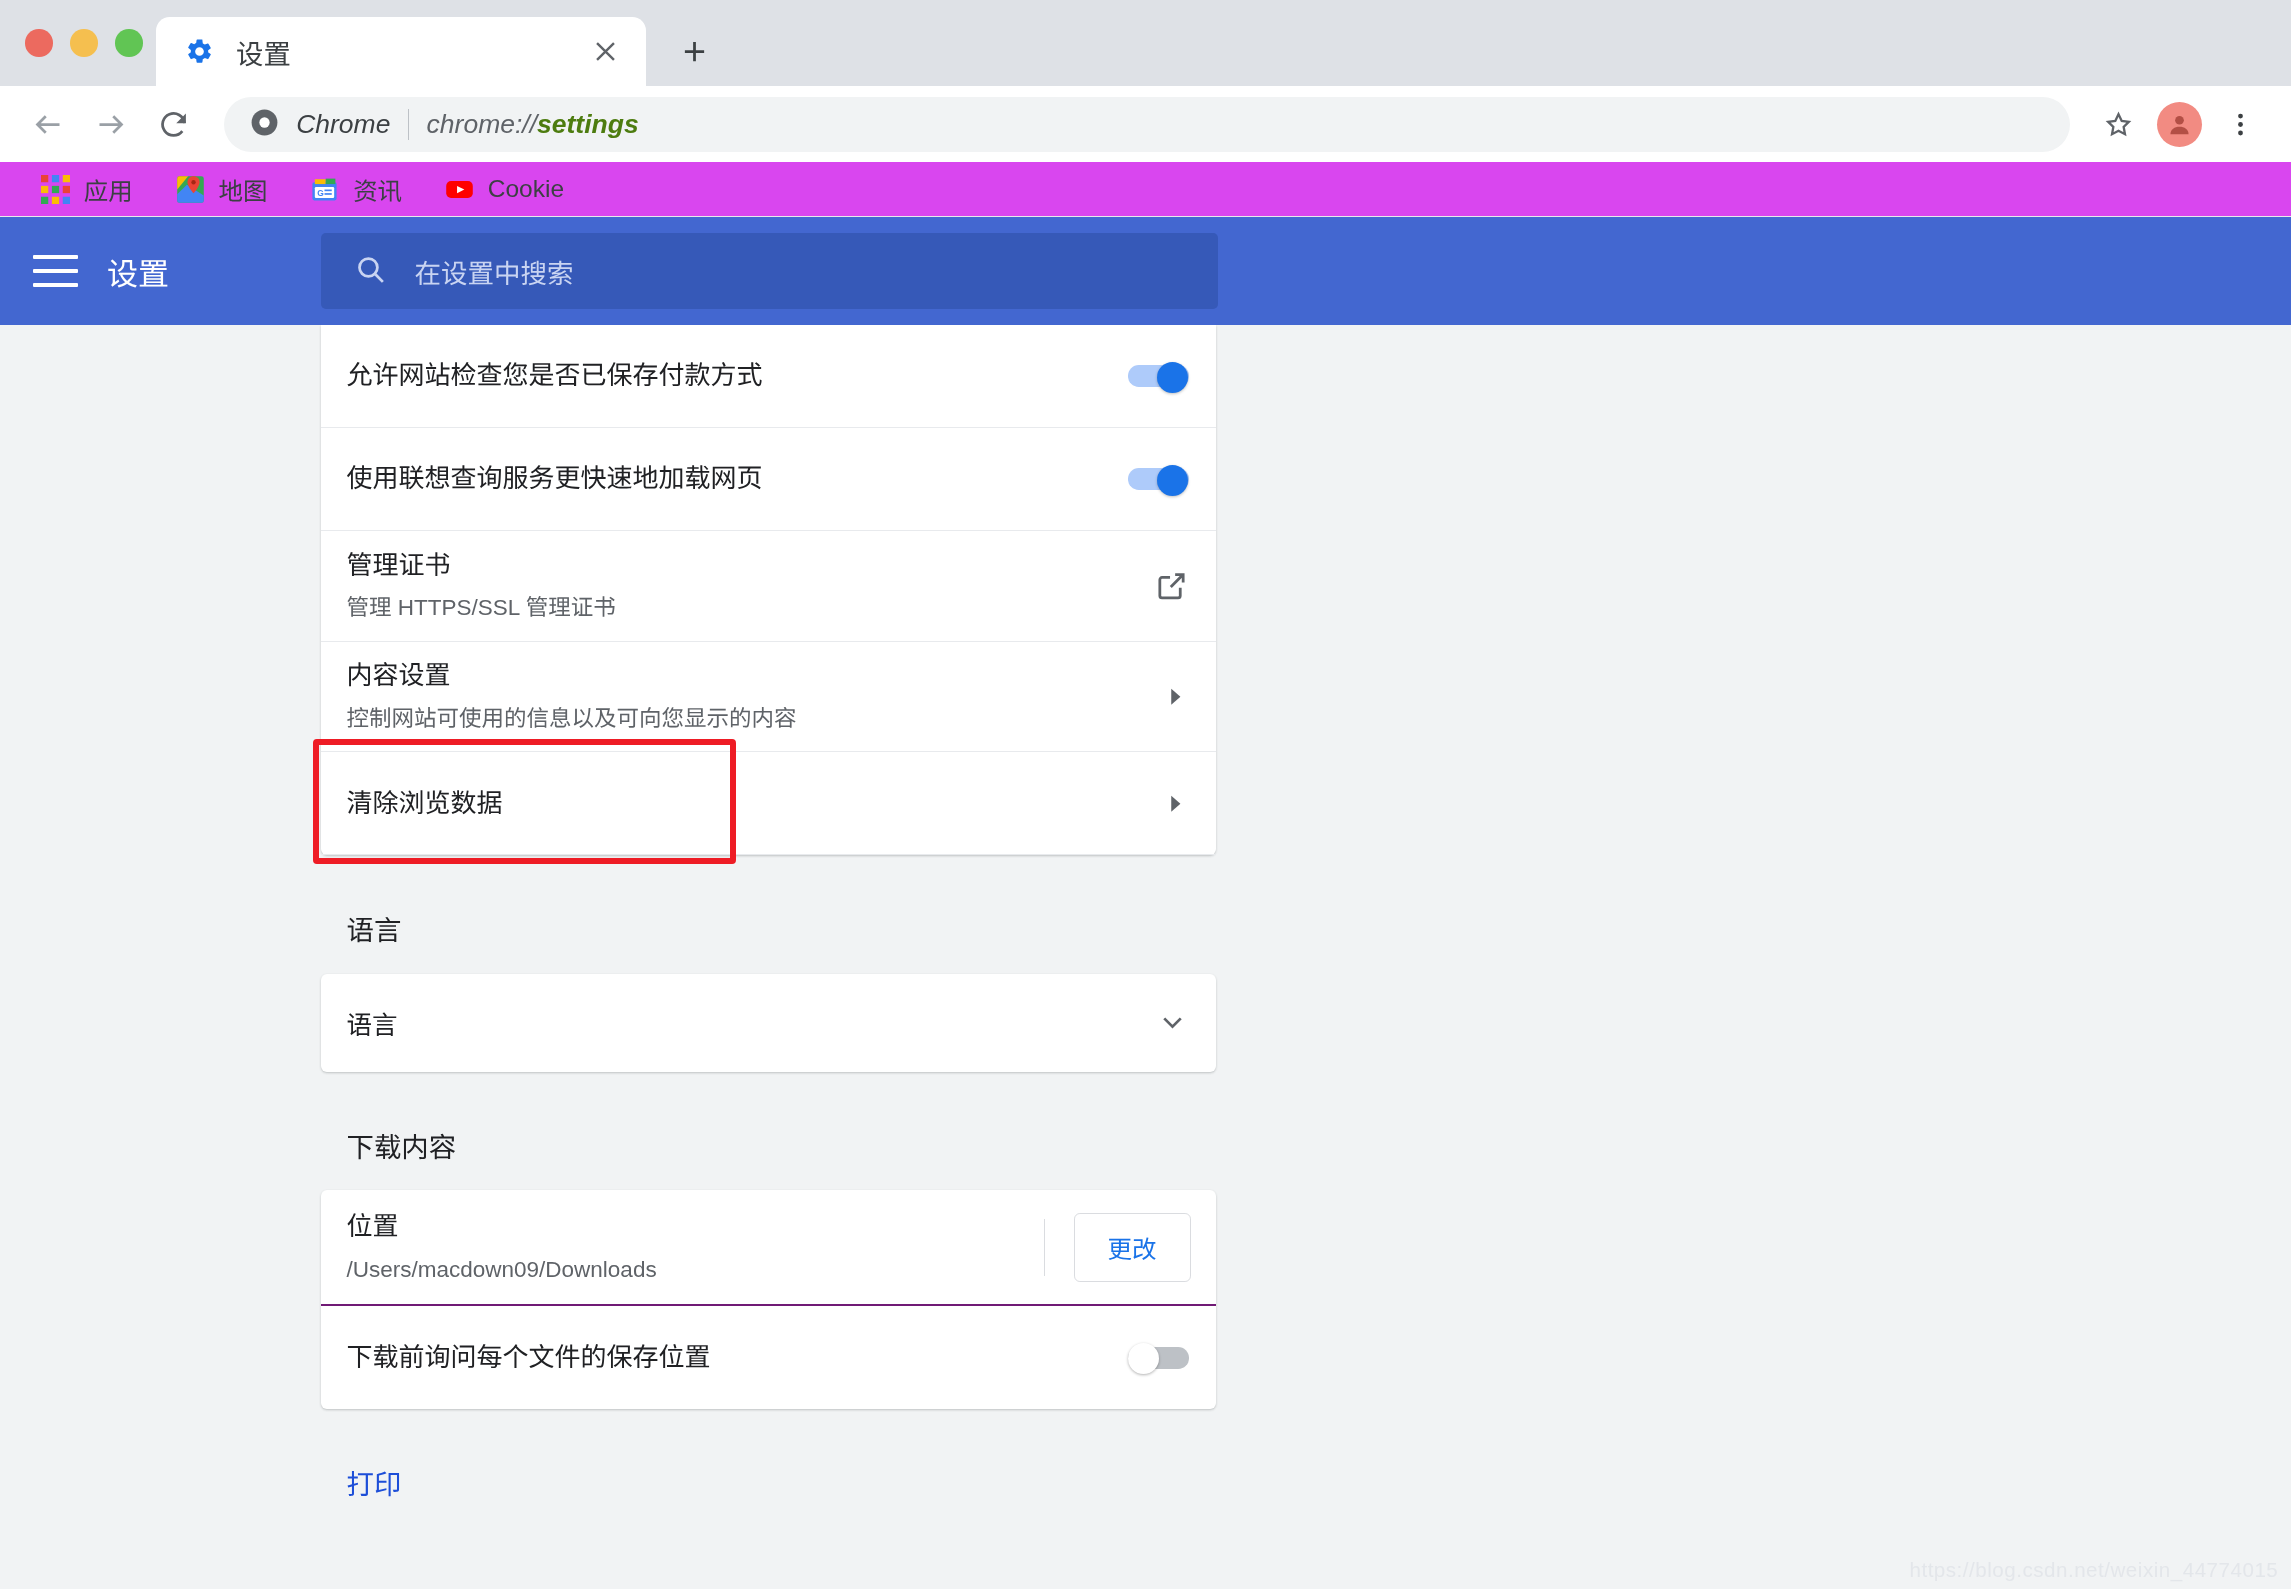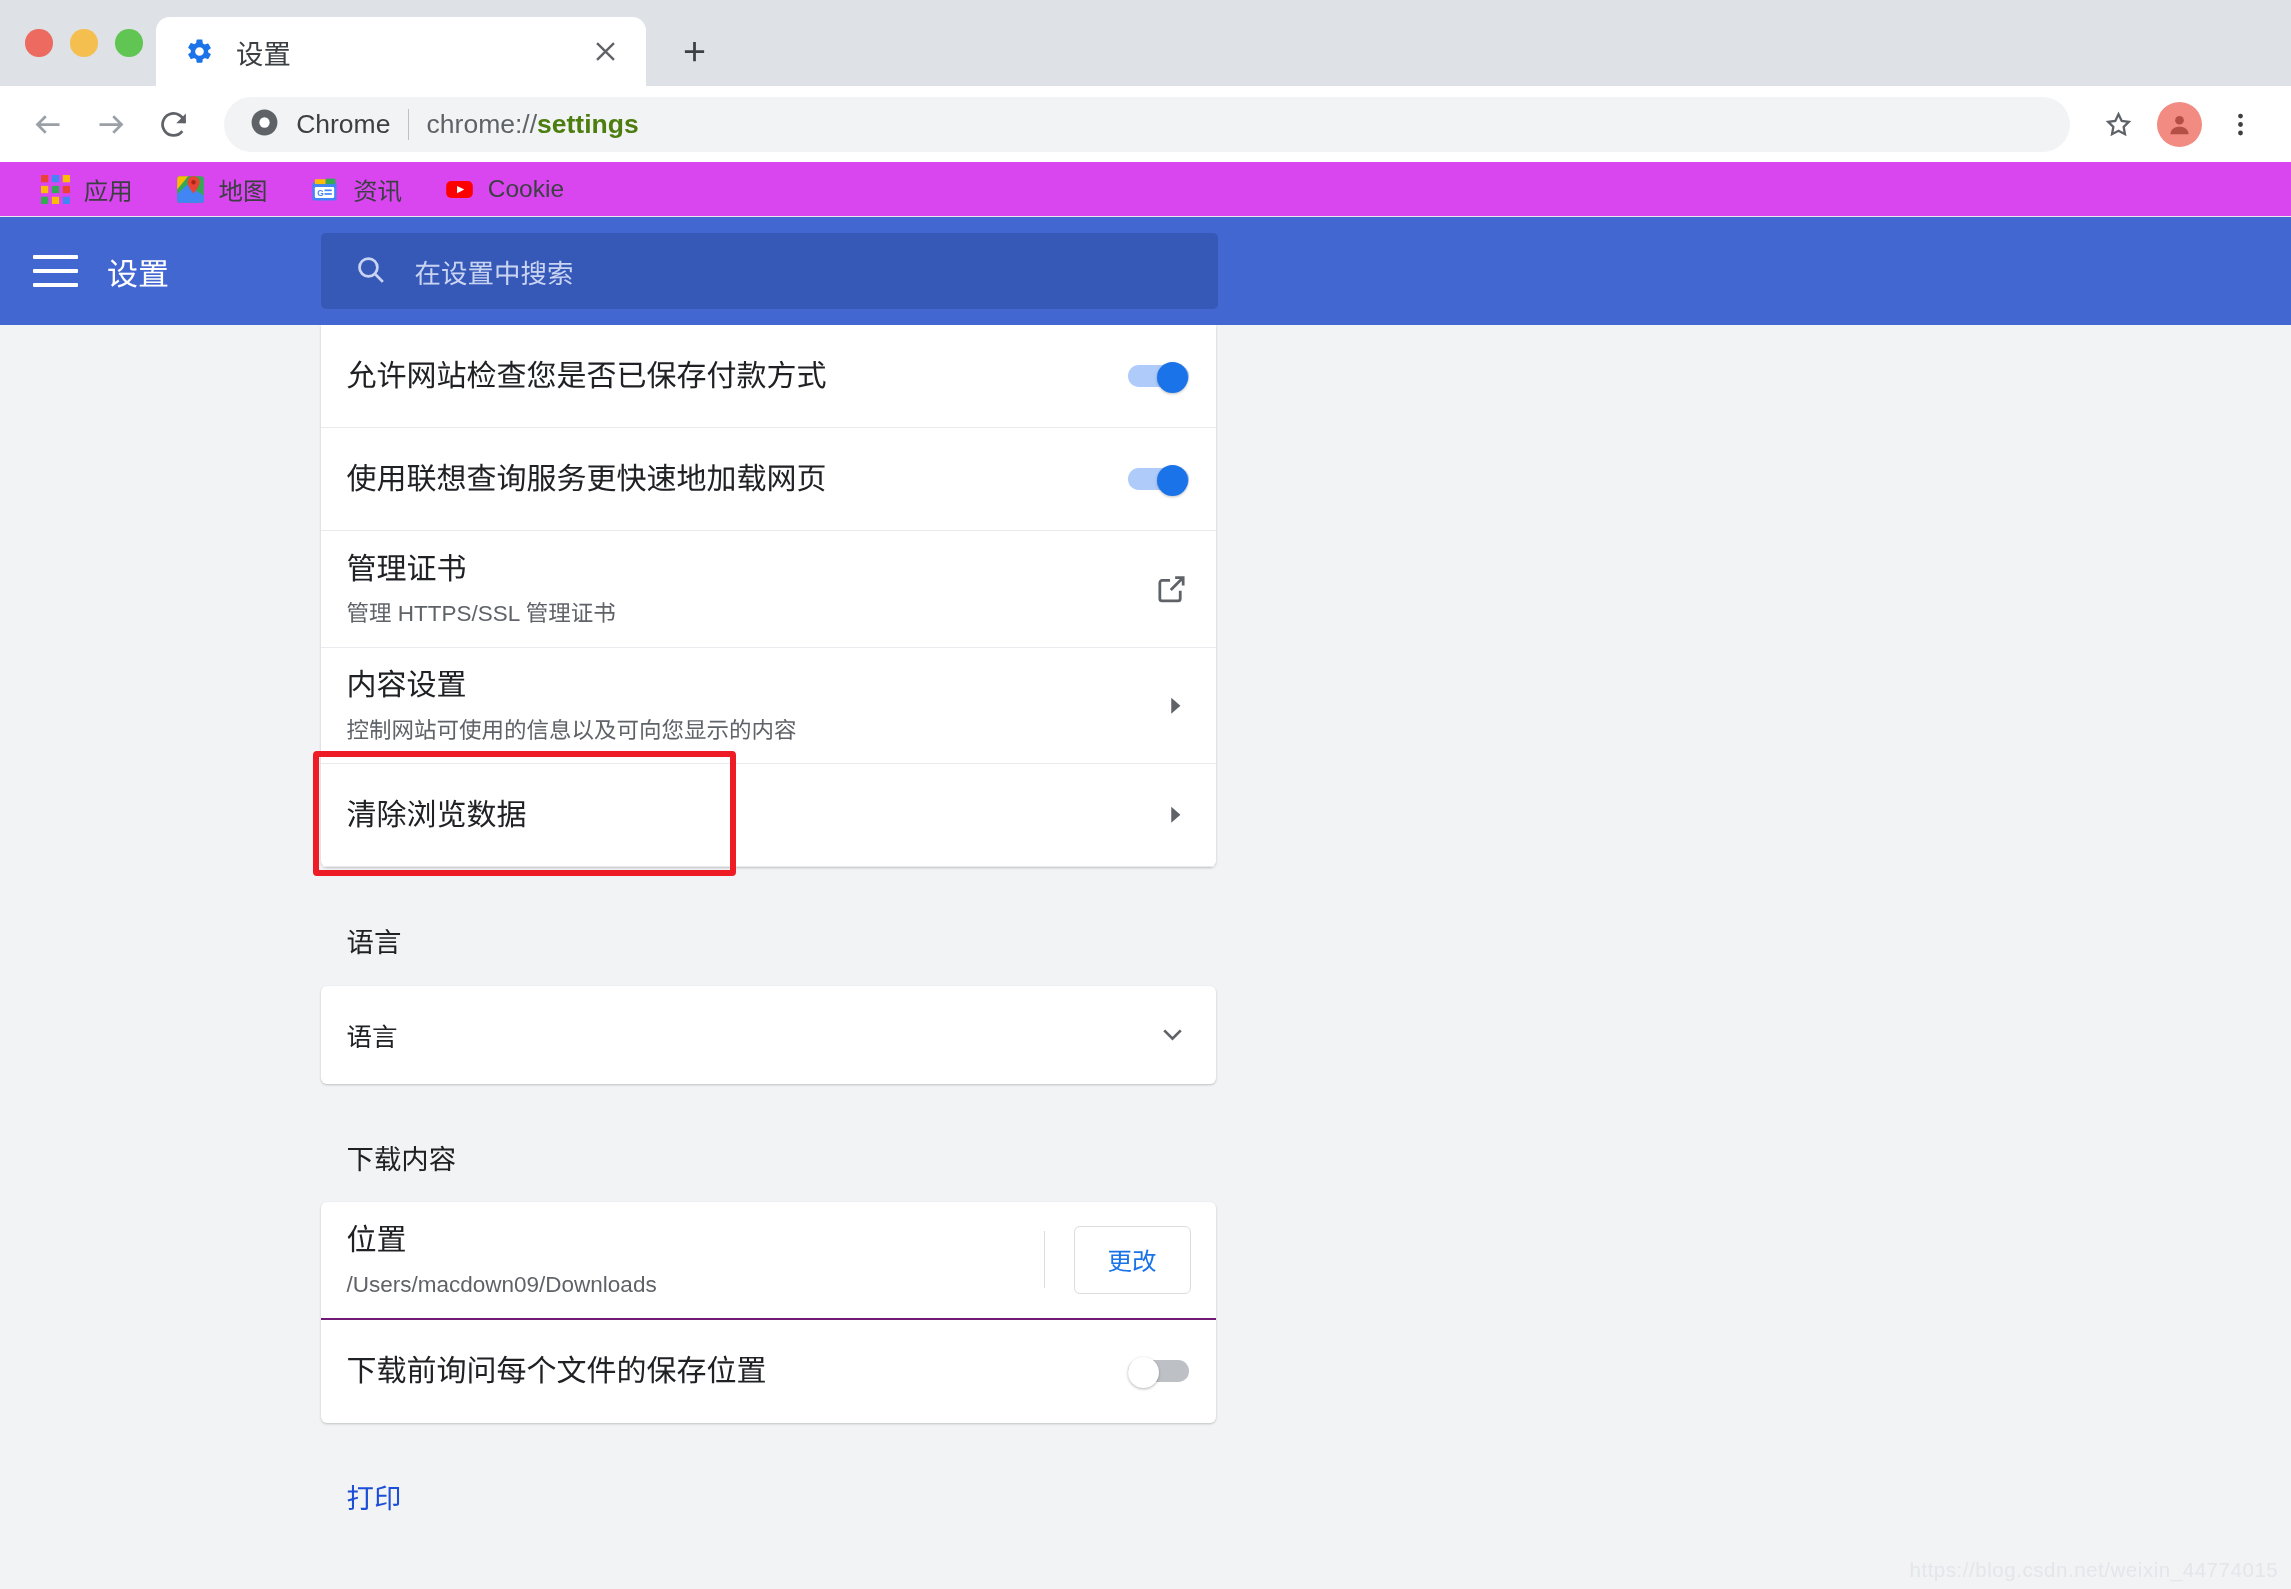--- a/index.html
+++ b/index.html
@@ -58,20 +58,21 @@
     width: 57px; height: 57px; border-radius: 50%;
     display: flex; align-items: center; justify-content: center;
     color: #9aa0a6; flex: 0 0 57px;
   }
   .navbtn.active { color: #5f6368; }
   .omnibox {
     flex: 1; height: 55px; margin: 0 13.7px 0 15.7px;
     background: #f1f3f4; border-radius: 27.4px;
     display: flex; align-items: center; padding: 0 25.5px;
     gap: 17.6px;
+    font-style: italic;
   }
   .omni-chip { display: flex; align-items: center; gap: 15.7px; }
   .omni-chip-label { font-size: 26.5px; color: #3c4043; }
   .omni-sep { width: 1px; height: 31px; background: #bdc1c6; }
   .omni-url { font-size: 26.5px; color: #5f6368; }
   .omni-url b { color: #4d7c0f; font-weight: 700; }
   .tb-right { display: flex; align-items: center; gap: 9.8px; }
   .avatar {
     width: 45px; height: 45px; border-radius: 50%;
     background: #f28b82; display: flex; align-items: center; justify-content: center;
@@ -127,21 +128,21 @@
   .card.flat-top { border-radius: 0 0 5.9px 5.9px; }
 
   .row {
     display: flex; align-items: center;
     min-height: 86px; padding: 0 27.4px 0 25.5px;
     border-bottom: 1px solid #e8eaed;
   }
   .row:last-child { border-bottom: none; }
   .row.tall { min-height: 103px; }
   .row-text { flex: 1; min-width: 0; padding: 15.7px 0; }
-  .row-title { font-size: 30px; color: #202124; line-height: 1.45; }
+  .row-title { font-size: 26px; color: #202124; line-height: 1.45; }
   .row-sub { font-size: 22.5px; color: #5f6368; line-height: 1.5; margin-top: 6.9px; }
 
   
   .toggle { position: relative; width: 61px; height: 29px; flex: 0 0 61px; }
   .toggle .track {
     position: absolute; left: 0; top: 3.9px; width: 61px; height: 21.6px;
     border-radius: 10.8px; background: #aecbfa;
   }
   .toggle .knob {
     position: absolute; top: 0; left: 29px; width: 31px; height: 31px;

